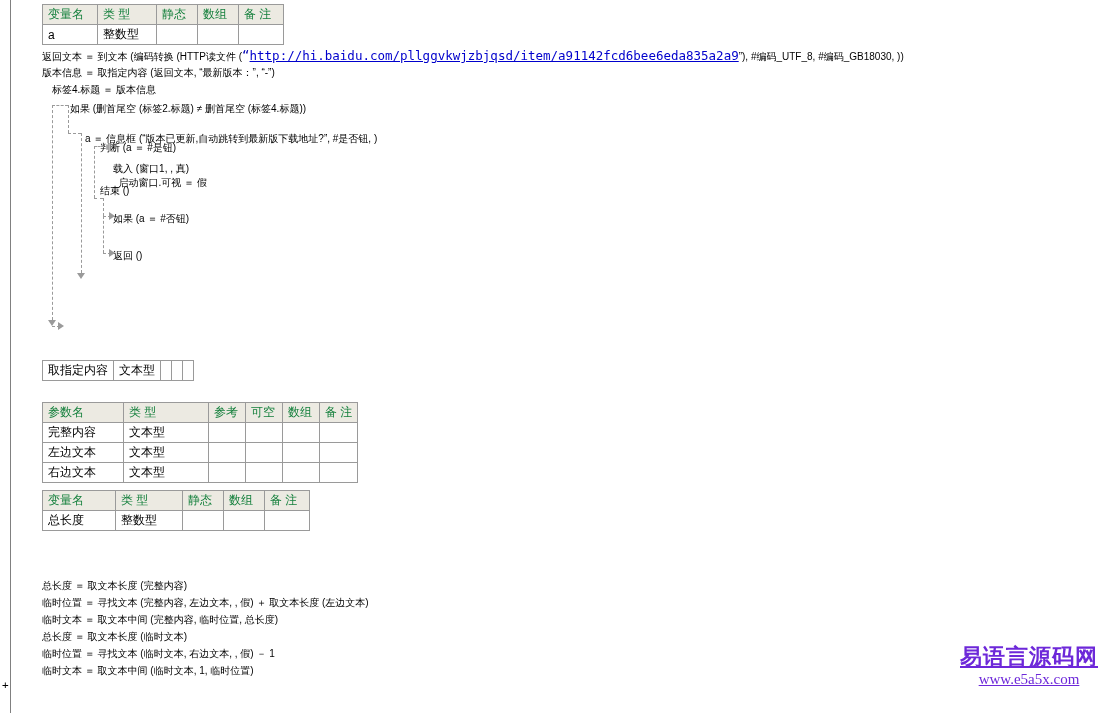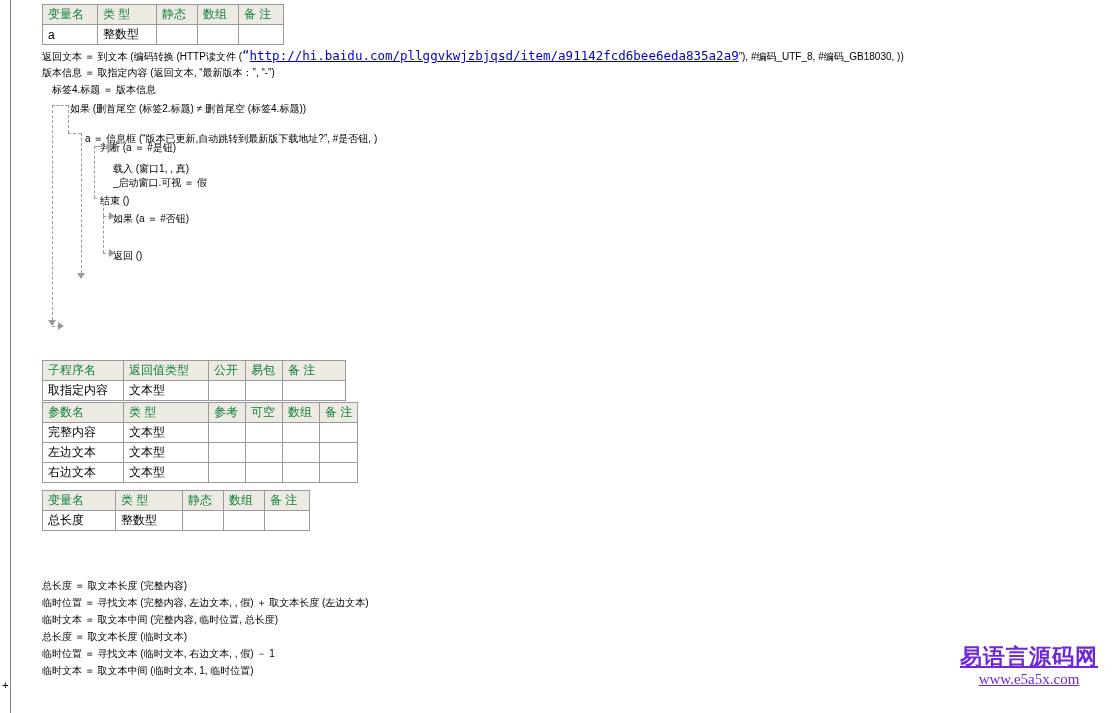--- a/index.html
+++ b/index.html
@@ -151,21 +151,21 @@
 
 <div class="codeline" style="left:42px; top:48px;"><span class="cn">返回文本 ＝ 到文本 (编码转换 (HTTP读文件 (</span><span class="str">“</span><span class="url">http://hi.baidu.com/pllggvkwjzbjqsd/item/a91142fcd6bee6eda835a2a9</span><span class="cn">”), #编码_UTF_8, #编码_GB18030, ))</span></div>
 
 <div class="codeline cn" style="left:42px; top:65px;">版本信息 ＝ 取指定内容 (返回文本, “最新版本：”, “-”)</div>
 <div class="codeline cn" style="left:42px; top:82px;margin-left:10px;">标签4.标题 ＝ 版本信息</div>
 <div class="codeline cn" style="left:70px; top:101px;">如果 (删首尾空 (标签2.标题) ≠ 删首尾空 (标签4.标题))</div>
 <div class="codeline cn" style="left:85px; top:131px;">a ＝ 信息框 (“版本已更新,自动跳转到最新版下载地址?”, #是否钮, )</div>
 <div class="codeline cn" style="left:100px; top:140px;">判断 (a ＝ #是钮)</div>
 <div class="codeline cn" style="left:113px; top:161px;">载入 (窗口1, , 真)</div>
 <div class="codeline cn" style="left:113px; top:175px;">_启动窗口.可视 ＝ 假</div>
-<div class="codeline cn" style="left:100px; top:193px;">结束 ()</div>
+<div class="codeline cn" style="left:100px; top:183px;">结束 ()</div>
 <div class="codeline cn" style="left:113px; top:211px;">如果 (a ＝ #否钮)</div>
 <div class="codeline cn" style="left:113px; top:248px;">返回 ()</div>
 
 <div class="hline" style="left:52px; top:105px; width:16px;"></div>
 <div class="vline" style="left:52px; top:105px; height:215px;"></div>
 <div class="arrow-down" style="left:48px; top:320px;"></div>
 <div class="hline" style="left:52px; top:326px; width:8px;"></div>
 <div class="arrow-right" style="left:58px; top:322px;"></div>
 
 <div class="vline" style="left:68px; top:105px; height:28px;"></div>
@@ -181,27 +181,20 @@
 <div class="vline" style="left:103px; top:198px; height:18px;"></div>
 <div class="hline" style="left:103px; top:216px; width:8px;"></div>
 <div class="arrow-right" style="left:109px; top:212px;"></div>
 
 <div class="vline" style="left:103px; top:216px; height:37px;"></div>
 <div class="hline" style="left:103px; top:253px; width:8px;"></div>
 <div class="arrow-right" style="left:109px; top:249px;"></div>
 
 <table class="grid" style="left:42px; top:360px;">
   <tbody>
-      <tr>
-    <th style="width:70px">子程序名</th>
-    <th style="width:74px">返回值类型</th>
-    <th style="width:26px">公开</th>
-    <th style="width:26px">易包</th>
-    <th style="width:52px">备 注</th>
-  </tr>
   <tr>
     <td>取指定内容</td>
     <td class="v-type">文本型</td>
     <td></td>
     <td></td>
     <td></td>
   </tr>
 </tbody>
   </table>
 

